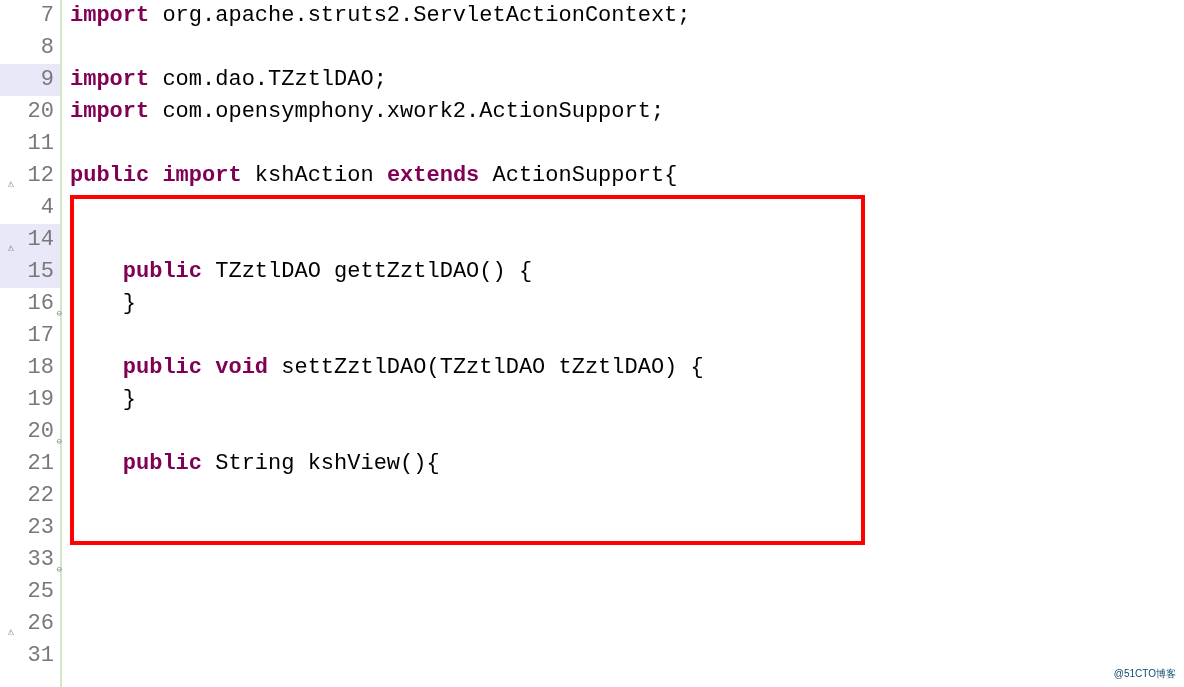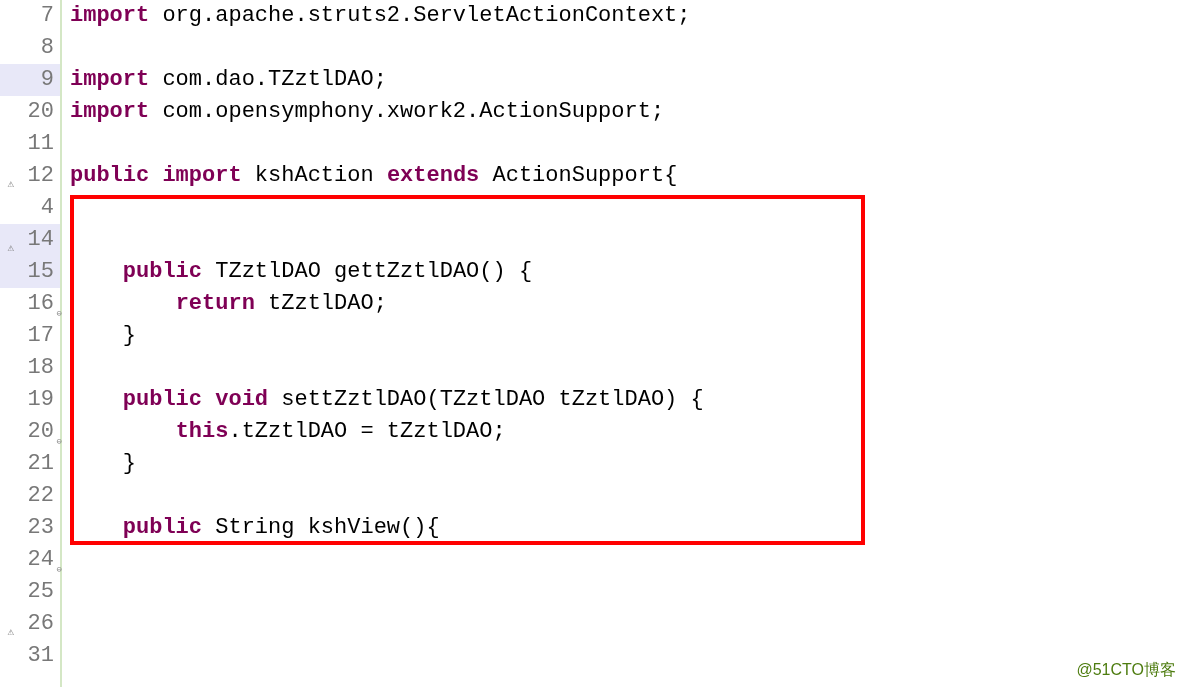--- a/index.html
+++ b/index.html
@@ -91,22 +91,22 @@
       pointer-events: none;
       left: 70px;
       top: 195px;
       width: 795px;
       height: 350px;
     }
     .watermark {
       position: absolute;
       right: 8px;
       bottom: 6px;
-      color: #4d7c0f;
-      font-size: 16px;
+      color: #0c4a6e;
+      font-size: 10px;
       font-family: sans-serif;
     }
   </style>
 </head>
 <body>
 
 <div class="editor">
   <div class="gutter">
     <div class="gutter-line"><span>7</span></div>
     <div class="gutter-line"><span>8</span></div>
@@ -118,41 +118,39 @@
     <div class="gutter-line highlighted"><span class="marker">⚠</span><span>14</span></div>
     <div class="gutter-line highlighted"><span>15</span></div>
     <div class="gutter-line"><span>16</span><span class="foldable">⊖</span></div>
     <div class="gutter-line"><span>17</span></div>
     <div class="gutter-line"><span>18</span></div>
     <div class="gutter-line"><span>19</span></div>
     <div class="gutter-line"><span>20</span><span class="foldable">⊖</span></div>
     <div class="gutter-line"><span>21</span></div>
     <div class="gutter-line"><span>22</span></div>
     <div class="gutter-line"><span>23</span></div>
-    <div class="gutter-line"><span>24</span><span class="foldable">⊖</span></div>
+    <div class="gutter-line"><span>33</span><span class="foldable">⊖</span></div>
     <div class="gutter-line"><span>25</span></div>
     <div class="gutter-line"><span class="marker">⚠</span><span>26</span></div>
     <div class="gutter-line"><span>31</span></div>
   </div>
 
   <div class="code-area">
     <div class="code-line"><span class="keyword">import</span><span class="normal"> org.apache.struts2.ServletActionContext;</span></div>
     <div class="code-line"><span class="normal"></span></div>
     <div class="code-line"><span class="keyword">import</span><span class="normal"> com.dao.TZztlDAO;</span></div>
     <div class="code-line"><span class="keyword">import</span><span class="normal"> com.opensymphony.xwork2.ActionSupport;</span></div>
     <div class="code-line"><span class="normal"></span></div>
     <div class="code-line"><span class="keyword">public</span><span> </span><span class="keyword">import</span><span class="normal"> kshAction </span><span class="keyword">extends</span><span class="normal"> ActionSupport{</span></div>
     <div class="code-line"><span class="normal"></span></div>
     <div class="code-line"><span class="normal">    </span></div>
     <div class="code-line"><span>    </span><span class="keyword">public</span><span class="normal"> TZztlDAO </span><span class="normal">gettZztlDAO</span><span class="normal">() {</span></div>
-    <div class="code-line"><span>        </span><span class="keyword">return</span><span class="normal"> tZztlDAO;</span></div>
     <div class="code-line"><span class="normal">    }</span></div>
     <div class="code-line"><span class="normal"></span></div>
     <div class="code-line"><span>    </span><span class="keyword">public</span><span> </span><span class="keyword">void</span><span class="normal"> settZztlDAO</span><span class="normal">(TZztlDAO tZztlDAO) {</span></div>
-    <div class="code-line"><span>        </span><span class="keyword">this</span><span class="normal">.tZztlDAO = tZztlDAO;</span></div>
     <div class="code-line"><span class="normal">    }</span></div>
     <div class="code-line"><span class="normal"></span></div>
     <div class="code-line"><span>    </span><span class="keyword">public</span><span class="normal"> String </span><span class="normal">kshView</span><span class="normal">(){</span></div>
     <div class="code-line"><span class="normal"></span></div>
     <div class="code-line"><span class="normal"></span></div>
   </div>
 </div>
 
 <div class="red-box"></div>
 

